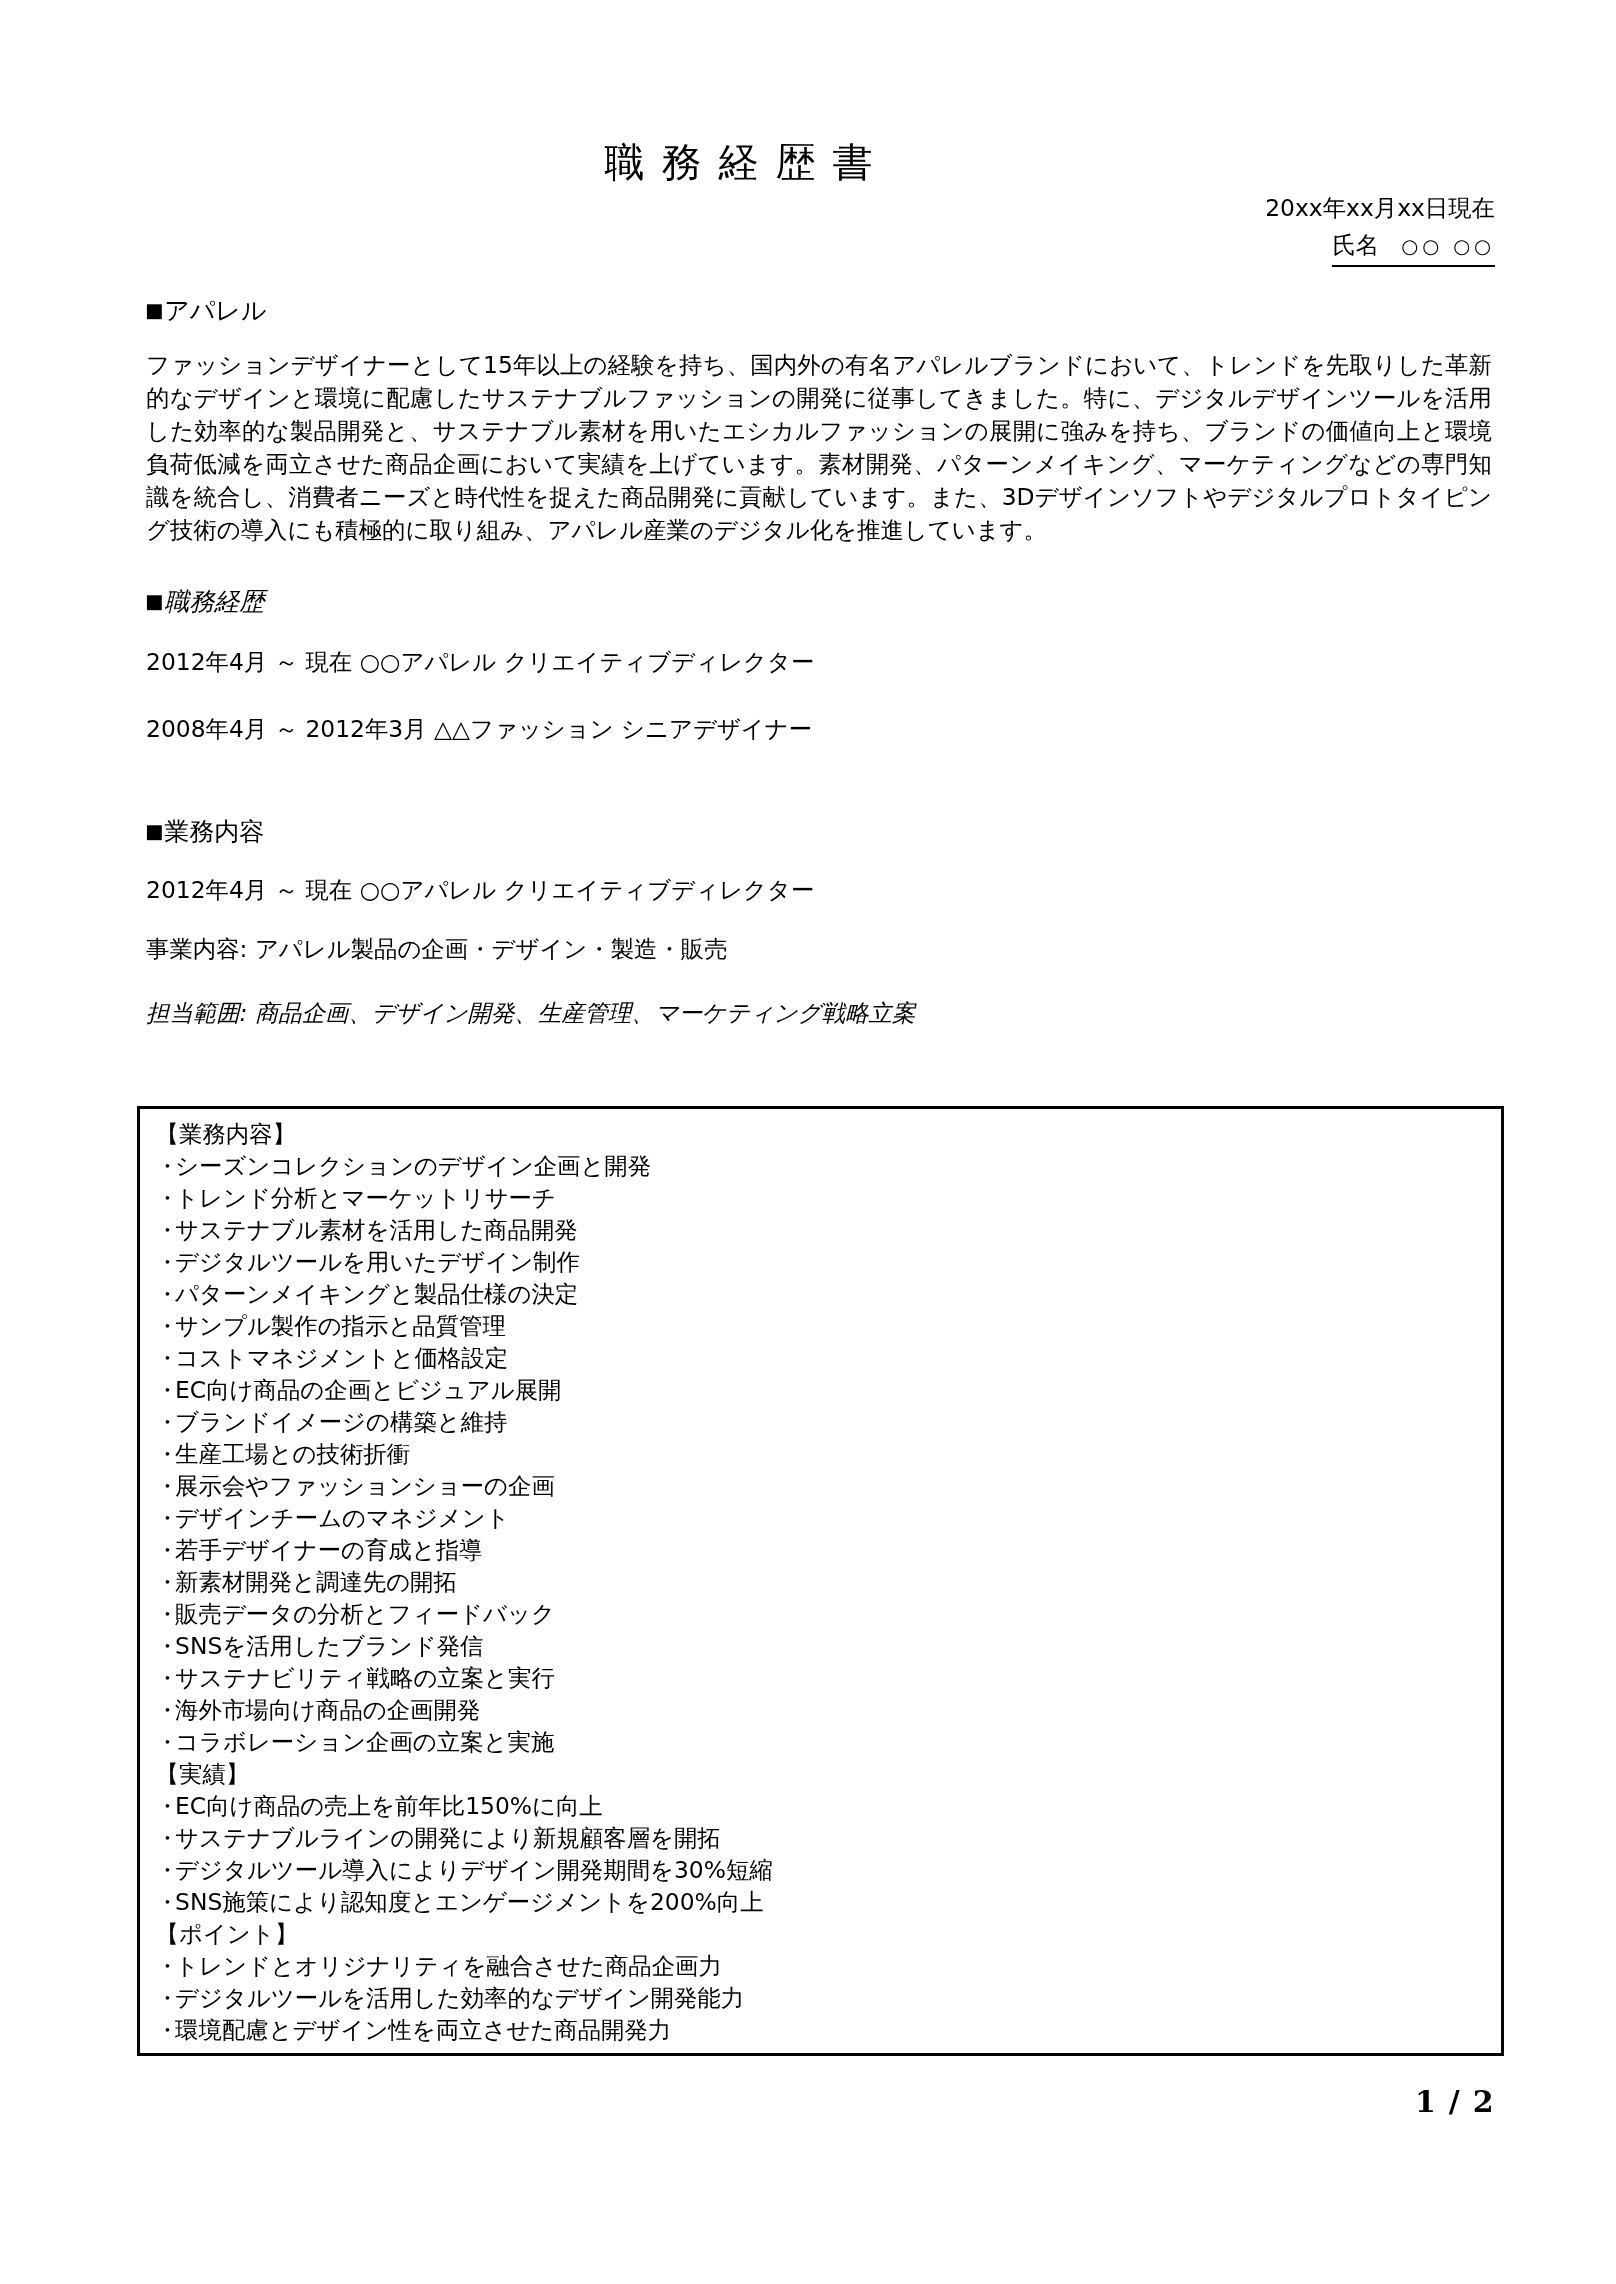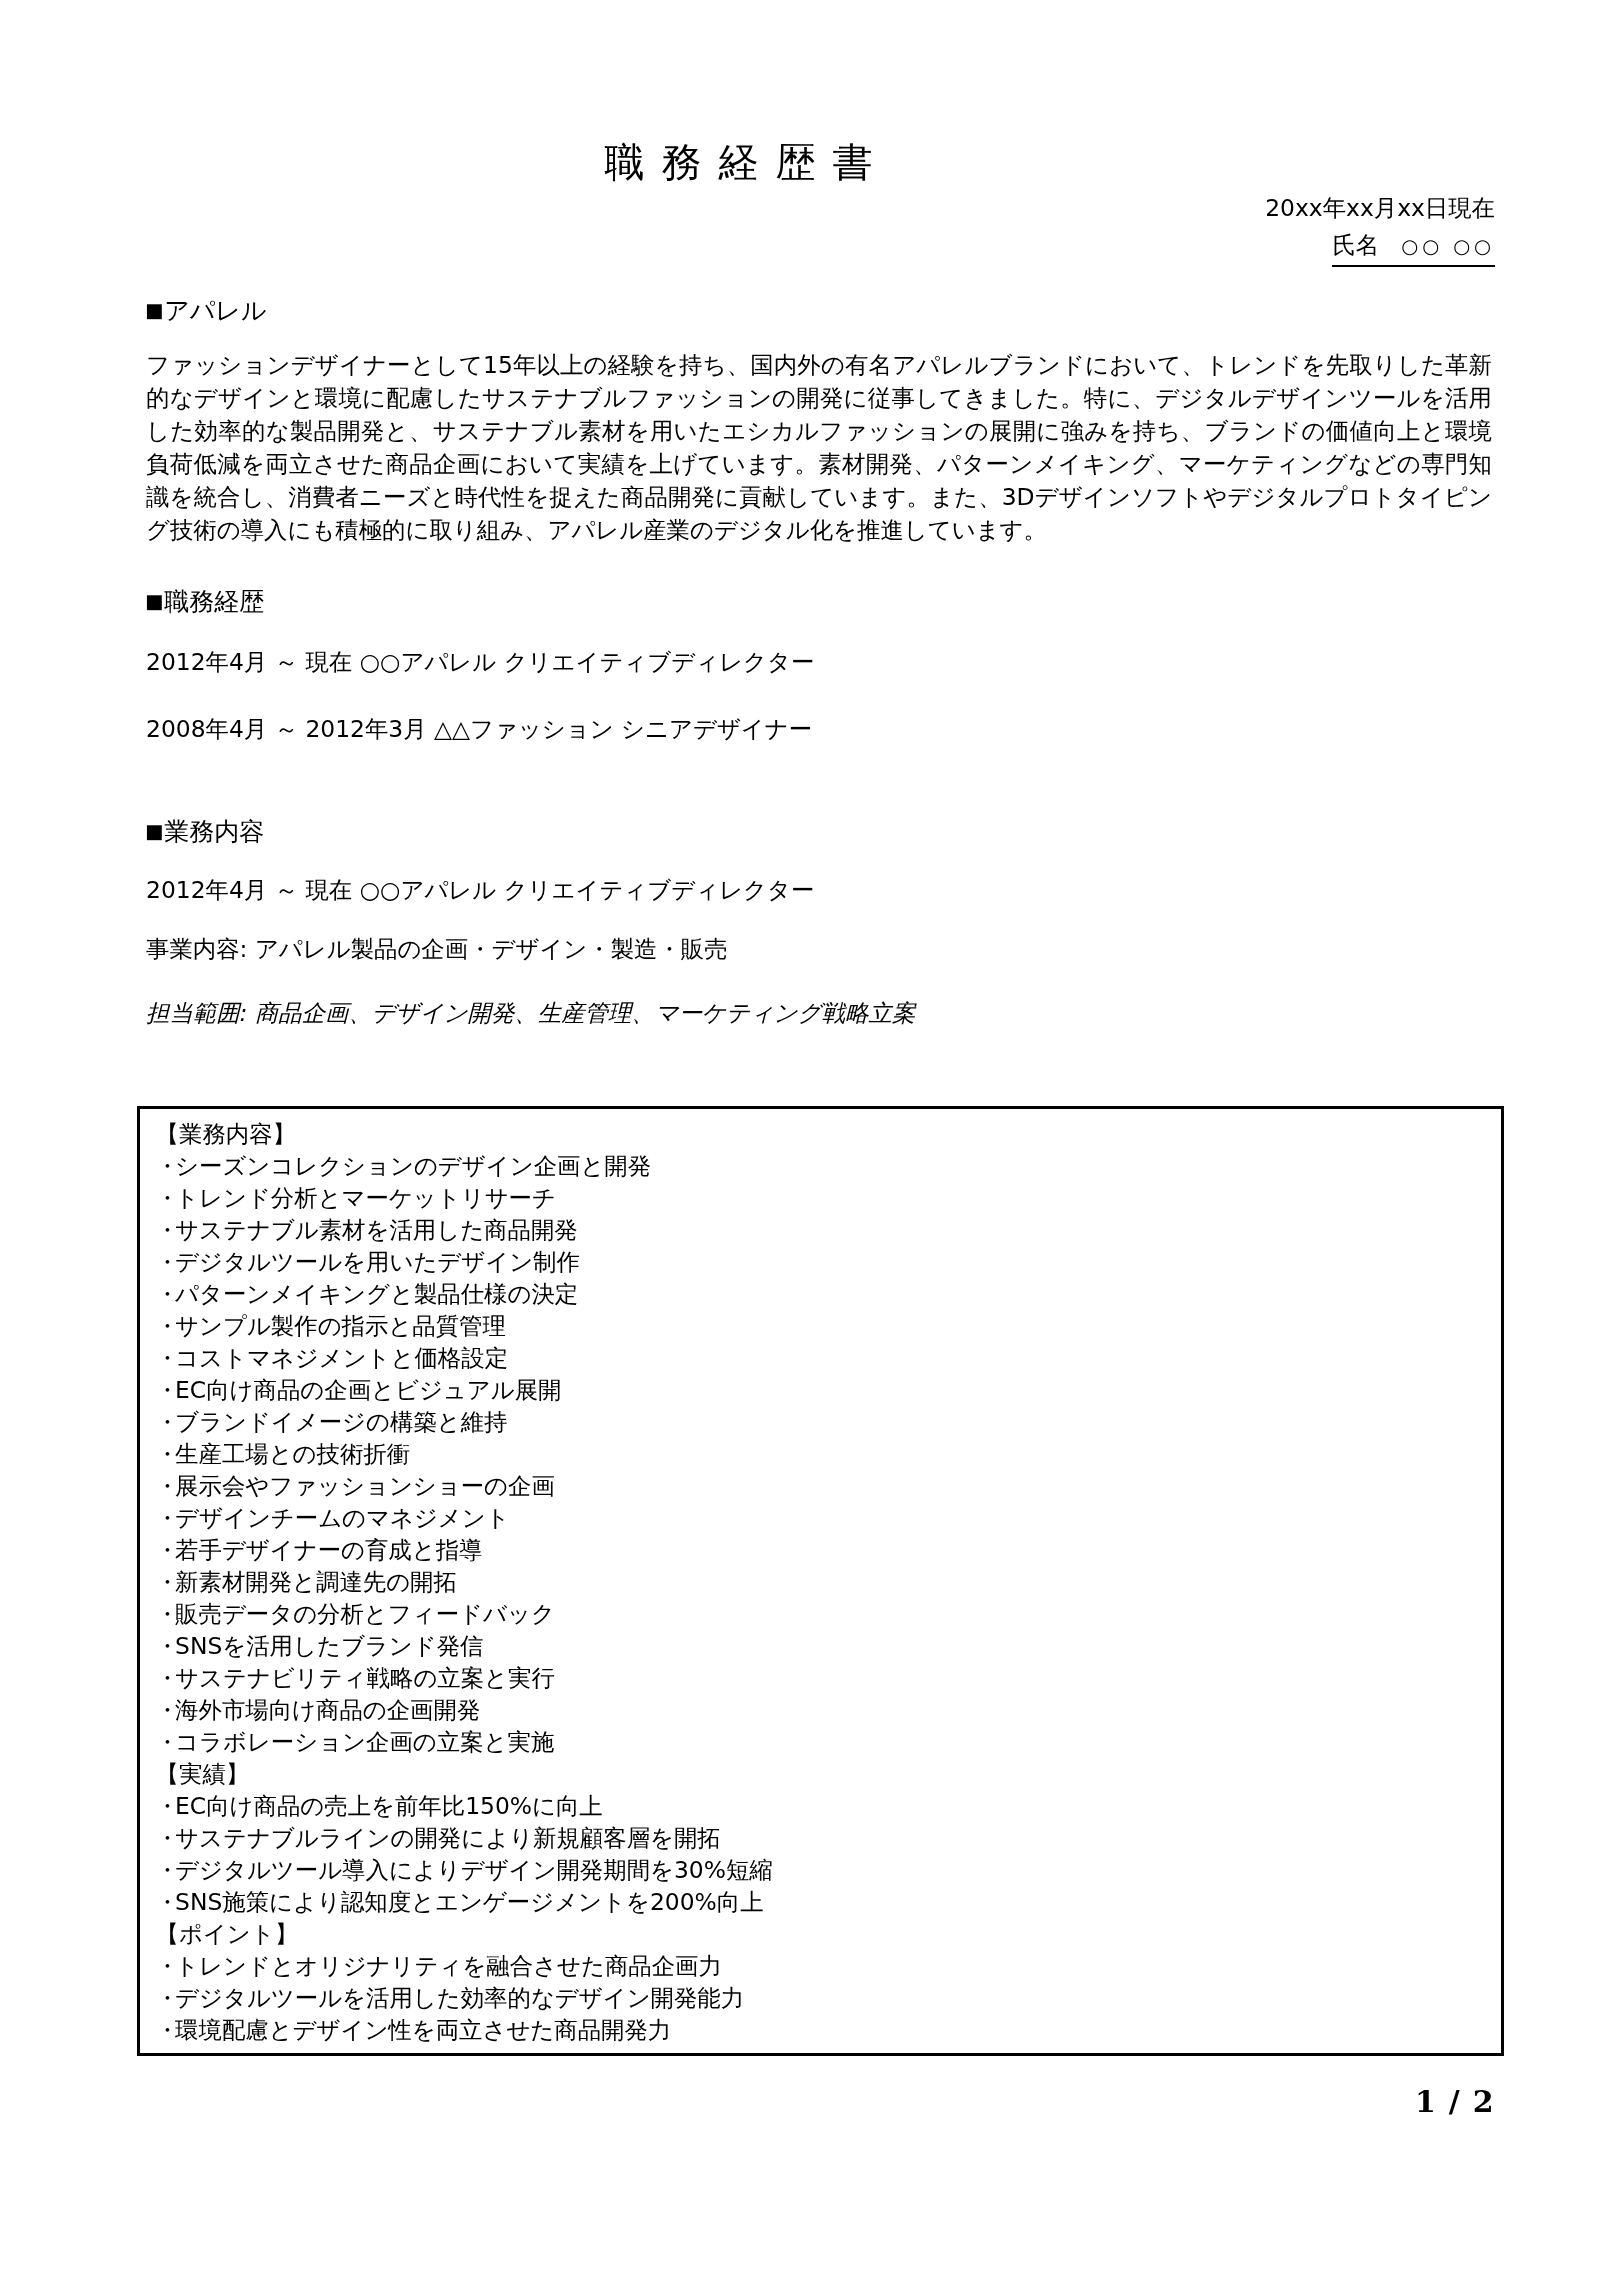--- a/index.html
+++ b/index.html
@@ -144,21 +144,21 @@
     <div class="header-name-row">
       <span class="header-name-label">氏名</span><span class="header-name-value">○○ ○○</span>
     </div>
   </div>
 
   <div class="section-head" style="top:298px;">
     <span class="sq">■</span><span>アパレル</span>
   </div>
   <div class="summary">ファッションデザイナーとして15年以上の経験を持ち、国内外の有名アパレルブランドにおいて、トレンドを先取りした革新的なデザインと環境に配慮したサステナブルファッションの開発に従事してきました。特に、デジタルデザインツールを活用した効率的な製品開発と、サステナブル素材を用いたエシカルファッションの展開に強みを持ち、ブランドの価値向上と環境負荷低減を両立させた商品企画において実績を上げています。素材開発、パターンメイキング、マーケティングなどの専門知識を統合し、消費者ニーズと時代性を捉えた商品開発に貢献しています。また、3Dデザインソフトやデジタルプロトタイピング技術の導入にも積極的に取り組み、アパレル産業のデジタル化を推進しています。</div>
 
-  <div class="section-head" style="top:589px;">
+  <div class="section-head" style="top:589px;font-style:italic;">
     <span class="sq">■</span><span>職務経歴</span>
   </div>
   <div class="line" style="top:651px;">2012年4月 ～ 現在 ○○アパレル クリエイティブディレクター</div>
   <div class="line" style="top:718px;">2008年4月 ～ 2012年3月 △△ファッション シニアデザイナー</div>
 
   <div class="section-head" style="top:819px;">
     <span class="sq">■</span><span>業務内容</span>
   </div>
   <div class="line" style="top:879px;">2012年4月 ～ 現在 ○○アパレル クリエイティブディレクター</div>
   <div class="line" style="top:938px;">事業内容: アパレル製品の企画・デザイン・製造・販売</div>

